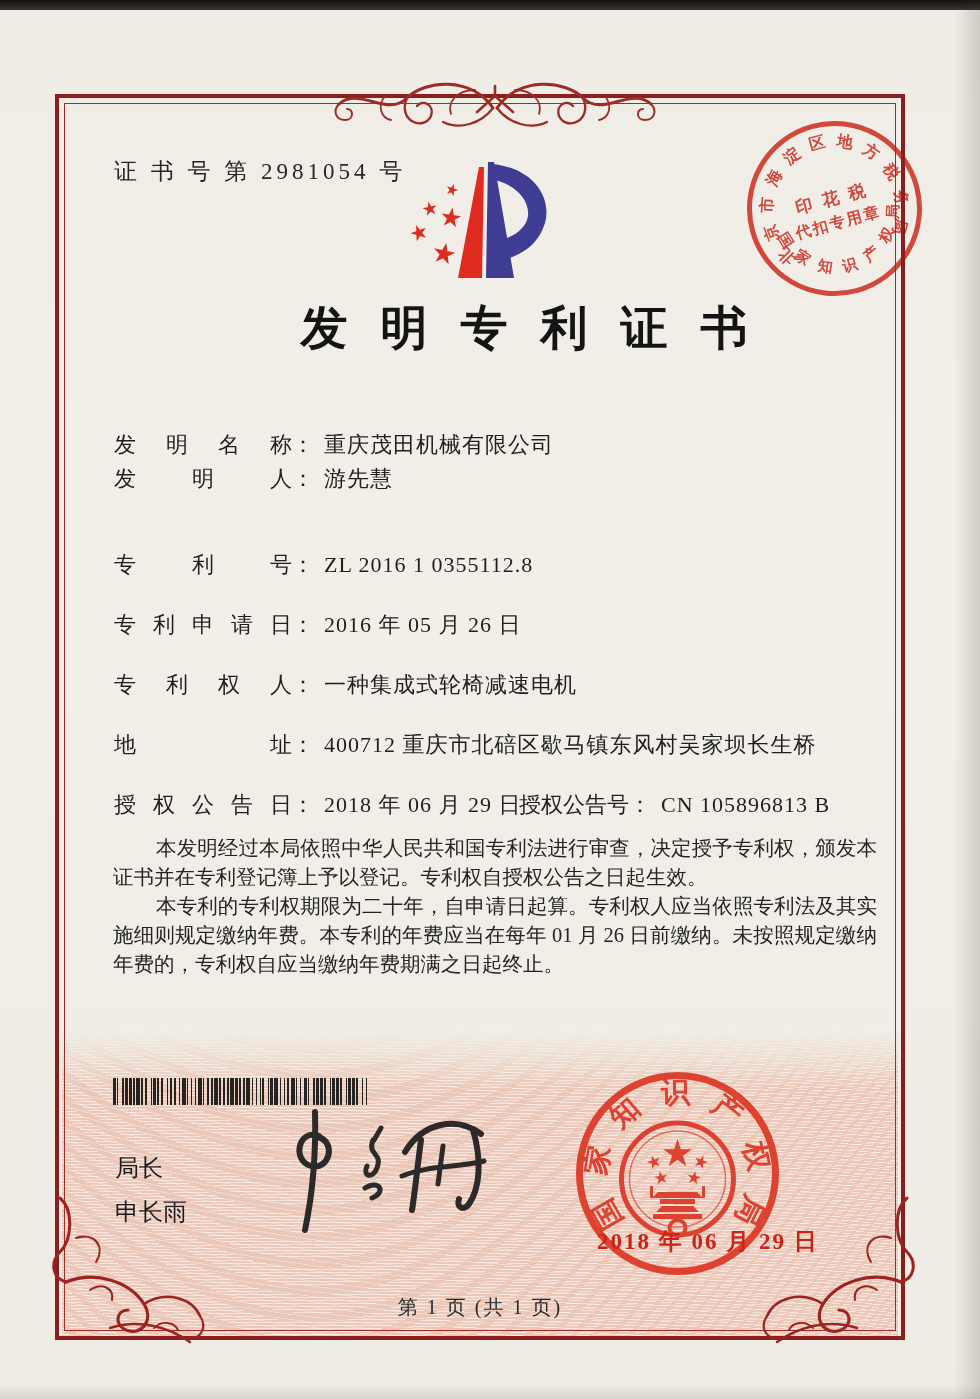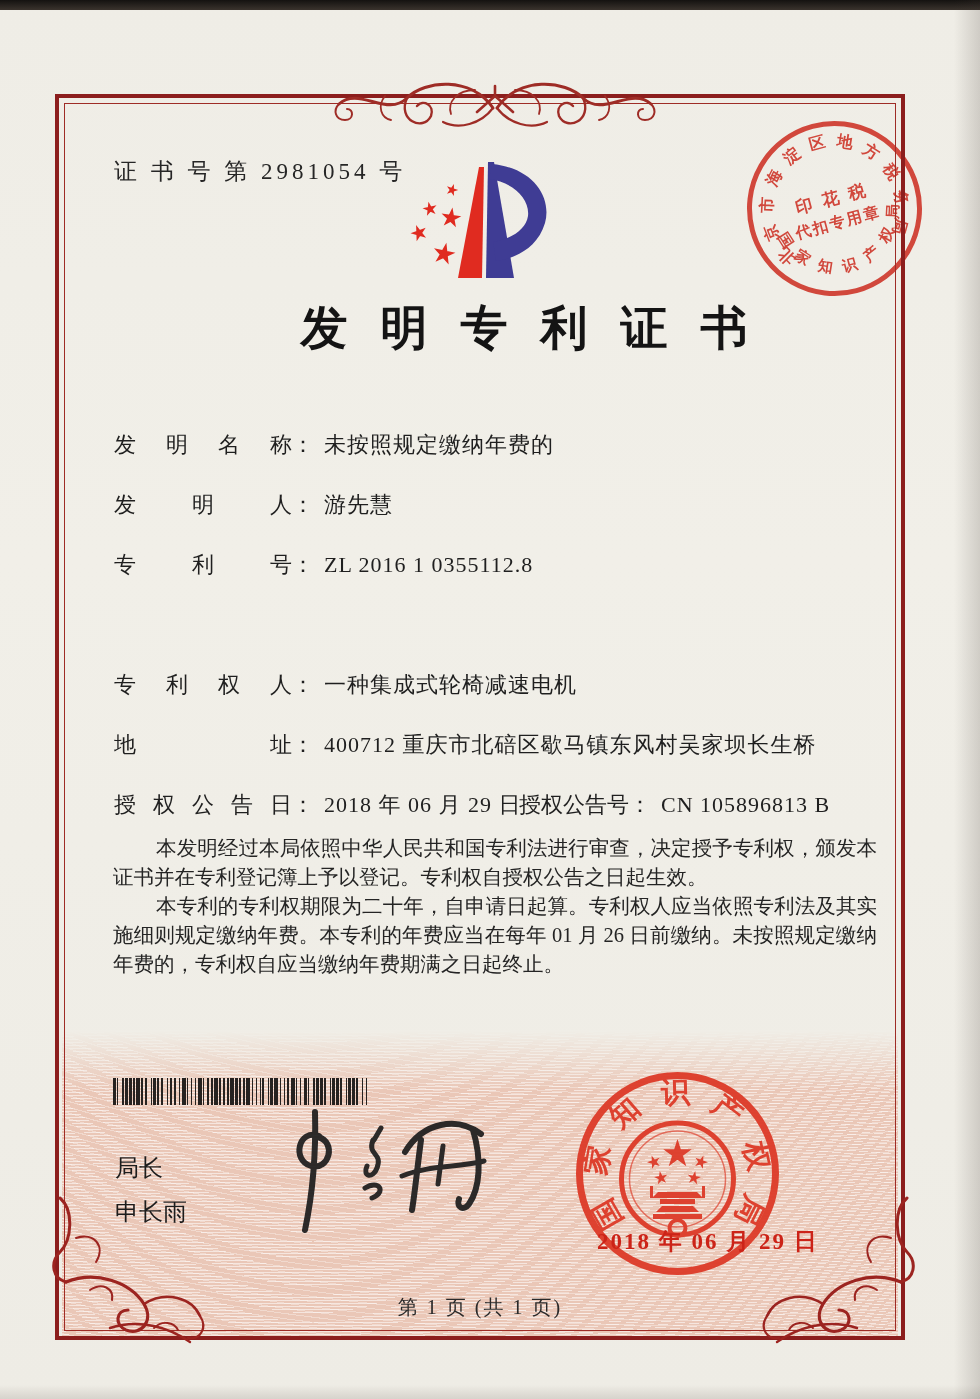--- a/index.html
+++ b/index.html
@@ -38,21 +38,21 @@
 
   .tax-stamp{ position:absolute; left:742px; top:116px; z-index:2; transform:rotate(-15deg); opacity:.92;}
 
   .title{ position:absolute; left:55px; top:297px; width:850px; margin:0; text-align:center;
     font-size:47px; font-weight:700; letter-spacing:33px; text-indent:33px; color:#141414; z-index:2;padding-left:44px;}
 
   .row{ position:absolute; left:114px; width:770px; font-size:22px; line-height:30px; z-index:2; white-space:nowrap;}
   .flabel{ display:inline-block; width:178px; text-align:justify; text-align-last:justify; vertical-align:bottom;}
   .fcolon{ display:inline-block; }
   .fvalue{ padding-left:10px; letter-spacing:1px;}
-  .row-name{top:430px;} .row-inventor{top:490px;} .row-patno{top:550px;}
+  .row-name{top:430px;} .row-inventor{top:464px;} .row-patno{top:550px;}
   .row-filing{top:610px;} .row-patentee{top:670px;} .row-address{top:730px;}
   .row-grant{top:790px;}
   .grant-right{ position:absolute; left:405px; top:0; white-space:nowrap;}
 
   .body-text{ position:absolute; left:113px; top:834px; width:764px; z-index:2;
     font-size:20.5px; line-height:29px; text-align:justify; color:#242424;}
   .body-text p{ margin:0; text-indent:2.1em; }
 
   .barcode{ position:absolute; left:113px; top:1078px; width:254px; height:27px; z-index:2;
     display:flex; align-items:stretch; overflow:hidden;}
@@ -166,27 +166,30 @@
         <text x="92.5" y="152.5" text-anchor="middle" dominant-baseline="middle" font-size="15" font-weight="700" fill="#cf3a2e" font-family="&quot;Liberation Serif&quot;,&quot;DejaVu Serif&quot;,serif" transform="rotate(0 92.5 152.5)">识</text>
         <text x="116.90419858454801" y="147.31272745855605" text-anchor="middle" dominant-baseline="middle" font-size="15" font-weight="700" fill="#cf3a2e" font-family="&quot;Liberation Serif&quot;,&quot;DejaVu Serif&quot;,serif" transform="rotate(-24 116.90419858454801 147.31272745855605)">产</text>
         <text x="137.08868952864367" y="132.64783638153148" text-anchor="middle" dominant-baseline="middle" font-size="15" font-weight="700" fill="#cf3a2e" font-family="&quot;Liberation Serif&quot;,&quot;DejaVu Serif&quot;,serif" transform="rotate(-48 137.08868952864367 132.64783638153148)">权</text>
         <text x="149.56339097770922" y="111.04101966249684" text-anchor="middle" dominant-baseline="middle" font-size="15" font-weight="700" fill="#cf3a2e" font-family="&quot;Liberation Serif&quot;,&quot;DejaVu Serif&quot;,serif" transform="rotate(-72 149.56339097770922 111.04101966249684)">局</text>
       </g>
   </svg>
 
   <h1 class="title">发明专利证书</h1>
 
   <div class="row row-name">
-    <span class="flabel">发明名称</span><span class="fcolon">：</span><span class="fvalue">未按照规定缴纳年费的</span>
+    <span class="flabel">发明名称</span><span class="fcolon">：</span><span class="fvalue">重庆茂田机械有限公司</span>
   </div>
   <div class="row row-inventor">
     <span class="flabel">发明人</span><span class="fcolon">：</span><span class="fvalue">游先慧</span>
   </div>
   <div class="row row-patno">
     <span class="flabel">专利号</span><span class="fcolon">：</span><span class="fvalue">ZL 2016 1 0355112.8</span>
+  </div>
+  <div class="row row-filing">
+    <span class="flabel">专利申请日</span><span class="fcolon">：</span><span class="fvalue">2016 年 05 月 26 日</span>
   </div>
   <div class="row row-patentee">
     <span class="flabel">专利权人</span><span class="fcolon">：</span><span class="fvalue">一种集成式轮椅减速电机</span>
   </div>
   <div class="row row-address">
     <span class="flabel">地址</span><span class="fcolon">：</span><span class="fvalue">400712 重庆市北碚区歇马镇东风村吴家坝长生桥</span>
   </div>
   <div class="row row-grant">
     <span class="flabel">授权公告日</span><span class="fcolon">：</span><span class="fvalue">2018 年 06 月 29 日</span>
     <span class="grant-right">

